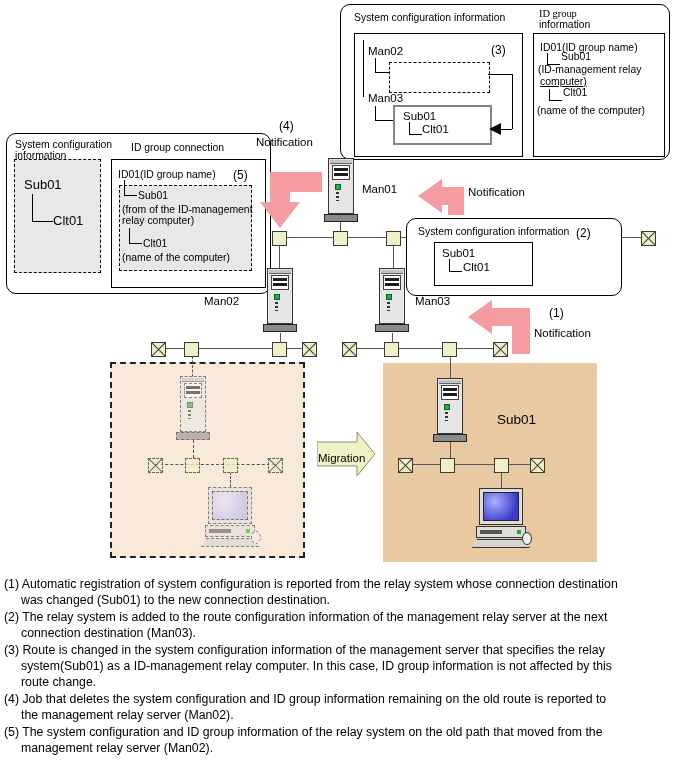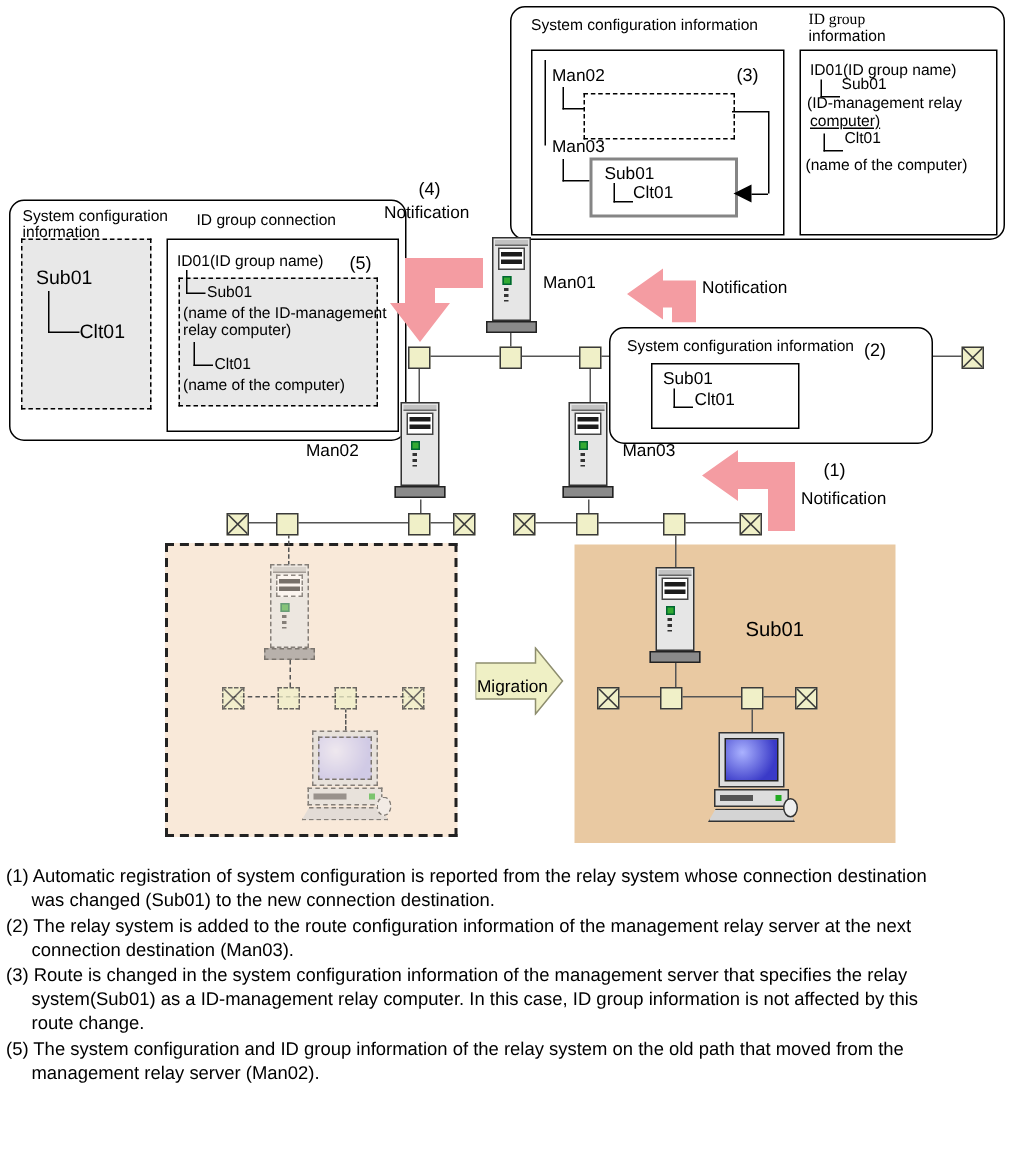--- a/index.html
+++ b/index.html
@@ -161,21 +161,21 @@
       <div class="lbl" style="left:9px;top:17px;font-size:13px;">Sub01</div>
       <div class="tl" style="left:17px;top:34px;width:20px;height:27px;"></div>
       <div class="lbl" style="left:38px;top:53px;font-size:13px;">Clt01</div>
     </div>
     <div class="ibox" style="left:104px;top:25px;width:153px;height:127px;">
       <div class="lbl sm" style="left:6px;top:9px;">ID01(ID group name)</div>
       <div class="lbl num" style="left:121px;top:8px;">(5)</div>
       <div class="tl" style="left:12px;top:20px;width:12px;height:15px;z-index:2;"></div>
       <div class="gbox" style="left:7px;top:25px;width:131px;height:84px;"></div>
       <div class="lbl sm" style="left:26px;top:30px;">Sub01</div>
-      <div class="lbl sm" style="left:10px;top:44px;">(name of the ID-management</div>
+      <div class="lbl sm" style="left:10px;top:44px;">(from of the ID-management</div>
       <div class="lbl sm" style="left:10px;top:55px;">relay computer)</div>
       <div class="tl" style="left:17px;top:68px;width:12px;height:15px;"></div>
       <div class="lbl sm" style="left:31px;top:78px;">Clt01</div>
       <div class="lbl sm" style="left:10px;top:92px;">(name of the computer)</div>
     </div>
   </div>
 
   <div class="server" style="left:324px;top:158px;">
     <div class="srv-body">
         <div class="srv-top"></div>
@@ -281,16 +281,17 @@
   <div class="lbl" style="left:256px;top:136px;">Notification</div>
   <div class="lbl" style="left:468px;top:186px;">Notification</div>
   <div class="lbl num" style="left:549px;top:306px;">(1)</div>
   <div class="lbl" style="left:534px;top:327px;">Notification</div>
   <div class="lbl" style="left:318px;top:452px;">Migration</div>
 
   <div class="footnotes">
     <div class="fn"><span class="fnum">(1)</span> <span>Automatic registration of system configuration is reported from the relay system whose connection destination was changed (Sub01) to the new connection destination.</span></div>
     <div class="fn"><span class="fnum">(2)</span> <span>The relay system is added to the route configuration information of the management relay server at the next connection destination (Man03).</span></div>
     <div class="fn"><span class="fnum">(3)</span> <span>Route is changed in the system configuration information of the management server that specifies the relay system(Sub01) as a ID-management relay computer. In this case, ID group information is not affected by this route change.</span></div>
+    <div class="fn"><span class="fnum">(4)</span> <span>Job that deletes the system configuration and ID group information remaining on the old route is reported to the management relay server (Man02).</span></div>
     <div class="fn"><span class="fnum">(5)</span> <span>The system configuration and ID group information of the relay system on the old path that moved from the management relay server (Man02).</span></div>
   </div>
 
 </div>
 
 </body></html>

